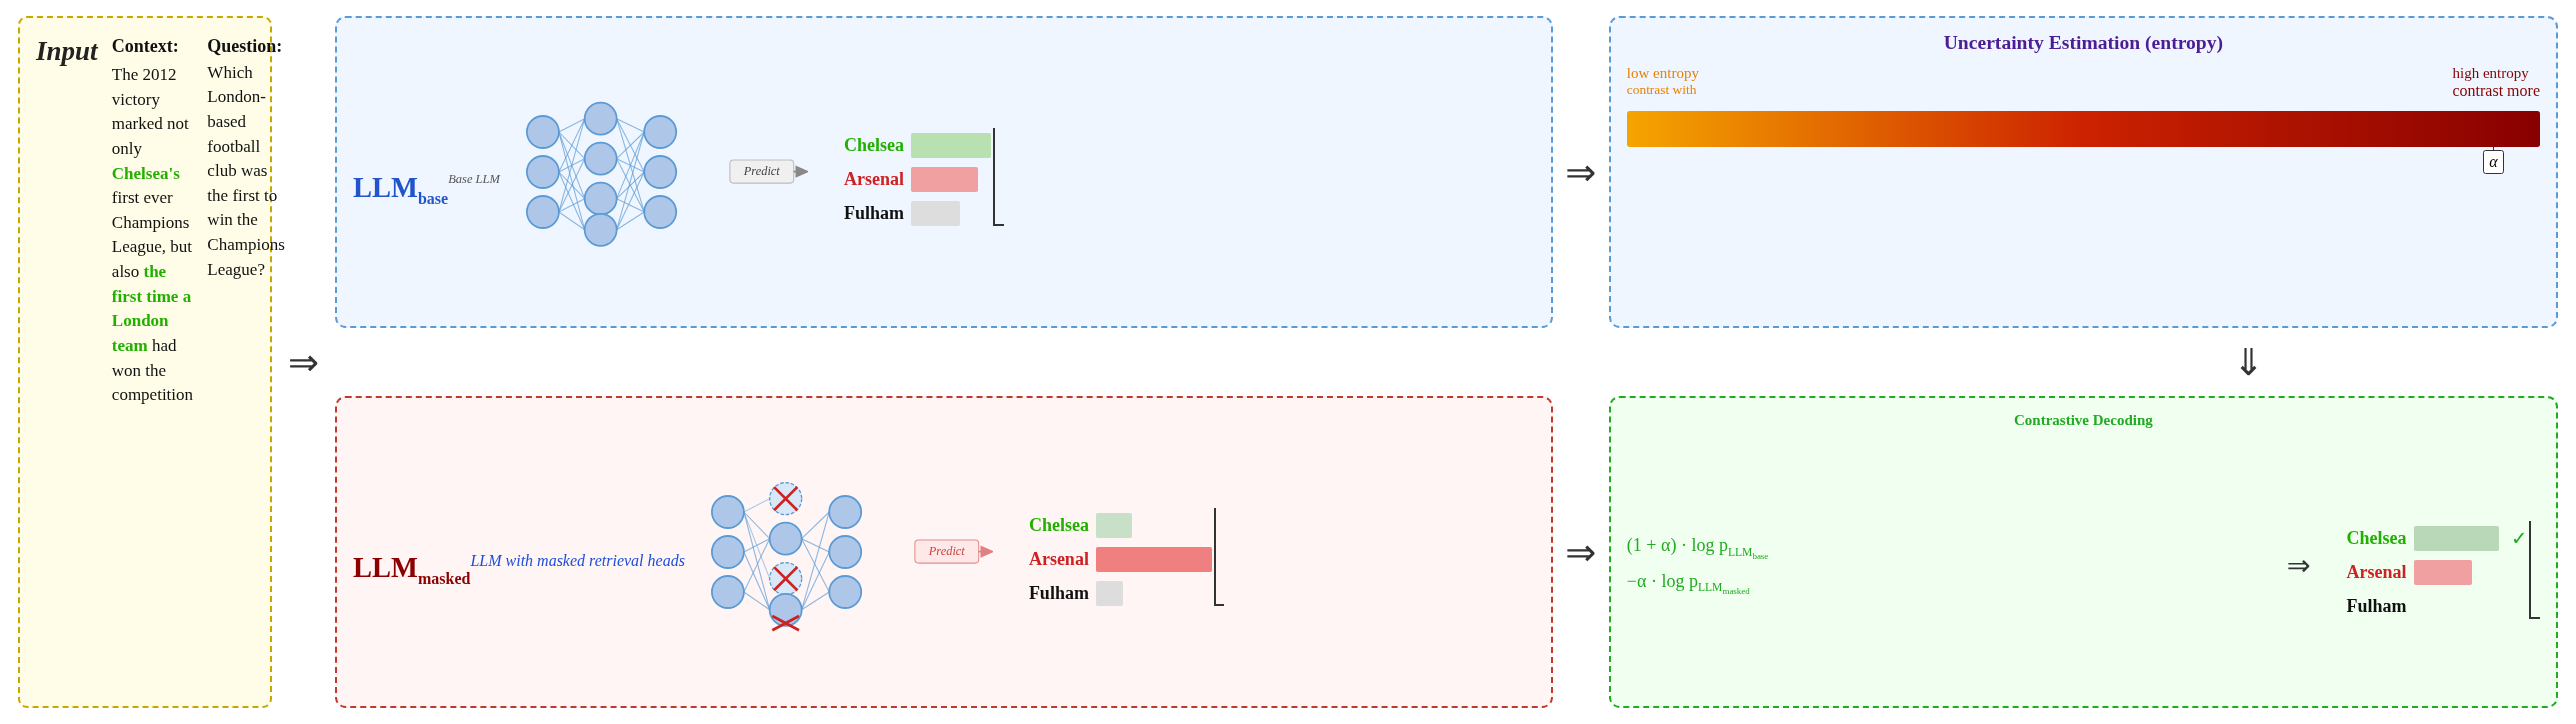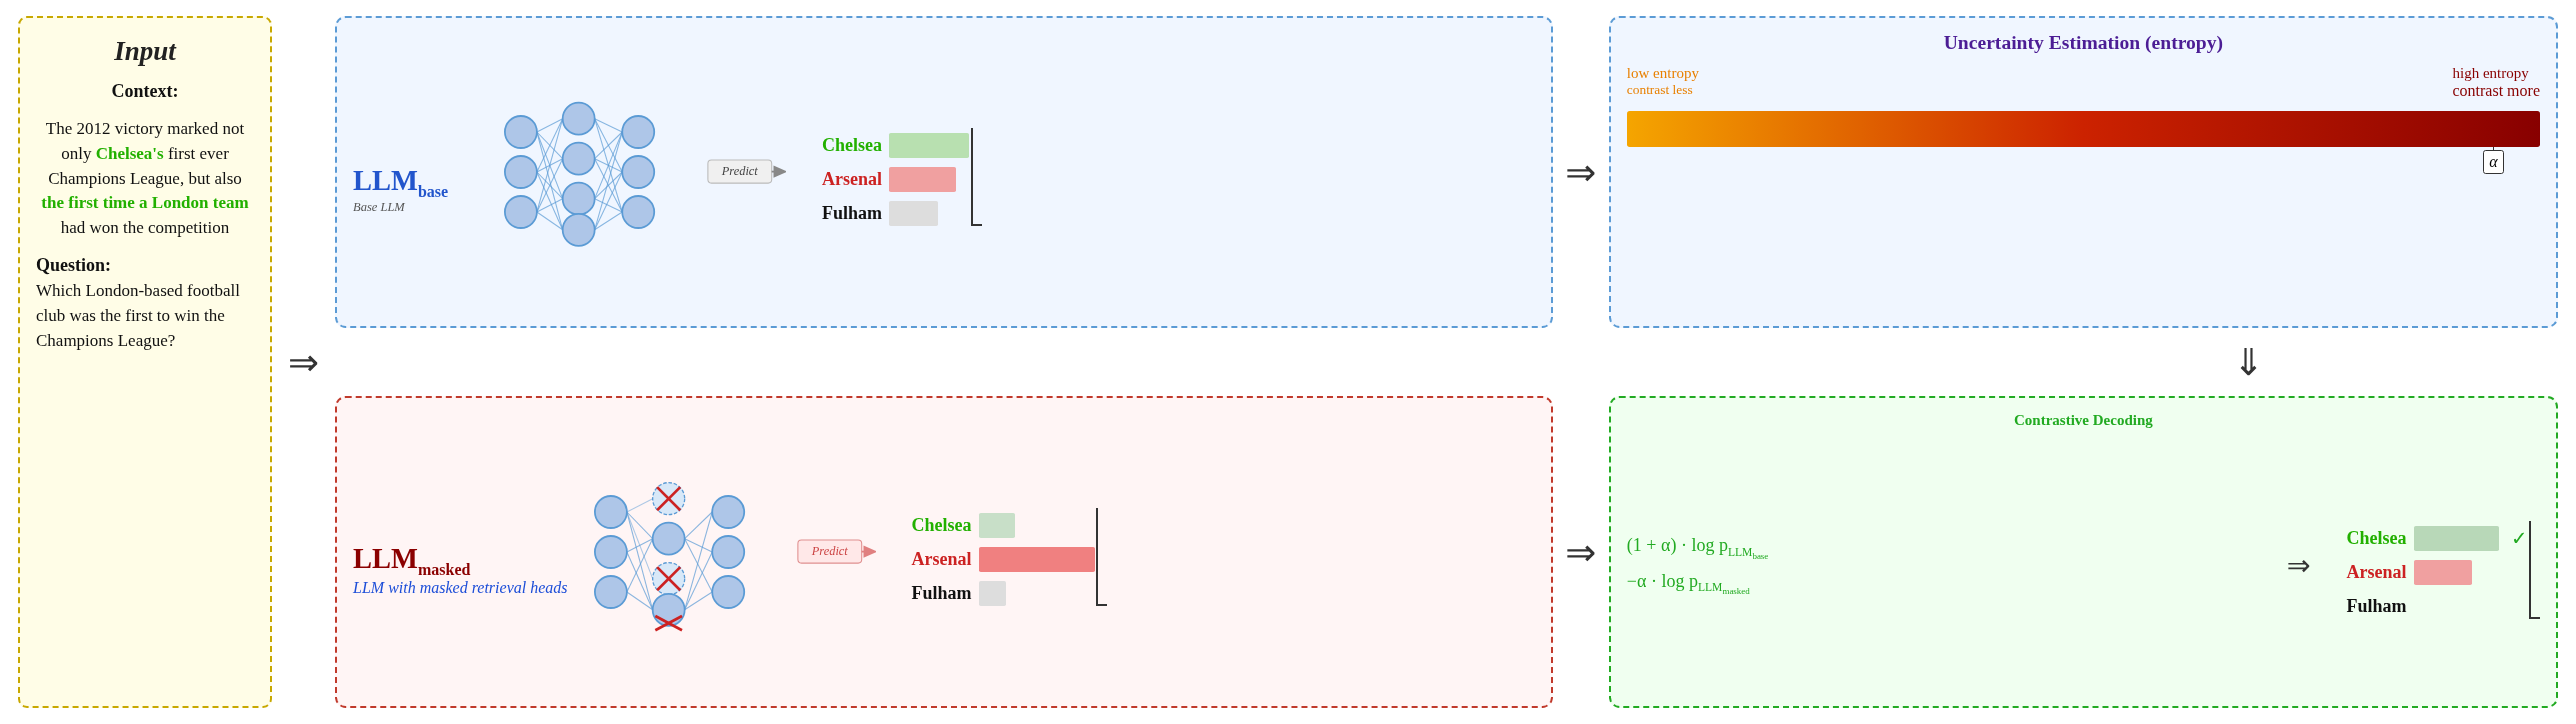--- a/index.html
+++ b/index.html
@@ -24,21 +24,21 @@
     
     .input-box {
       border: 2.2px dashed #c8a800;
       background: #fffde7;
       border-radius: 9px;
       padding: 18px 16px;
       width: 254px;
       min-width: 254px;
       flex-shrink: 0;
       display: flex;
-      flex-direction: column;
+      flex-direction: row;
       gap: 14.3px;
     }
     .input-title {
       font-size: 27px;
       font-weight: bold;
       text-align: center;
       color: #222;
       font-style: italic;
     }
     .input-section-label {
@@ -52,21 +52,21 @@
       line-height: 1.45;
     }
     .chelsea-highlight {
       color: #22b000;
       font-weight: bold;
     }
     .london-highlight {
       color: #22b000;
       font-weight: bold;
     }
-    .input-context-block { display: flex; flex-direction: column; gap: 15px; text-align: center; }
+    .input-context-block { display: flex; flex-direction: column; gap: 6px; }
     .input-question-block { display: flex; flex-direction: column; gap: 3.6px; }
 
     
     .llm-box {
       border-radius: 10.7px;
       padding: 14.3px 16px;
       display: flex;
       flex-direction: row;
       align-items: center;
       gap: 16px;
@@ -78,21 +78,21 @@
       flex: 1.1;
     }
     .llm-masked-box {
       border: 2.2px dashed #c0392b;
       background: #fff5f5;
       flex: 1.1;
     }
 
     .llm-label-block {
       display: flex;
-      flex-direction: column;
+      flex-direction: row;
       align-items: flex-start;
       min-width: 125px;
       margin-top: 36px;
     }
     .llm-main-label {
       font-size: 28.5px;
       font-weight: bold;
     }
     .llm-base-label { color: #2255cc; }
     .llm-masked-label { color: #8B0000; }
@@ -383,21 +383,21 @@
         </div>
       </div>
 
       <div class="double-arrow-right section-arrow">⇒</div>
 
       <div class="uncertainty-box" style="width:606px;min-width:606px;">
         <div class="uncertainty-title">Uncertainty Estimation (entropy)</div>
         <div class="entropy-labels-row">
           <div>
             <div class="entropy-low">low entropy</div>
-            <div class="entropy-sub-low">contrast less</div>
+            <div class="entropy-sub-low">contrast with</div>
           </div>
           <div style="text-align:left;">
             <div class="entropy-high">high entropy</div>
             <div class="entropy-sub-high">contrast more</div>
           </div>
         </div>
         <div class="entropy-bar-container" style="position:relative;margin-bottom:36px;">
           <div class="entropy-gradient-bar"></div>
           <div class="alpha-marker" style="position:absolute;right:36px;top:36px;display:flex;flex-direction:column;align-items:center;">
             <div style="width:1.8px;height:18px;background:#333;"></div>

